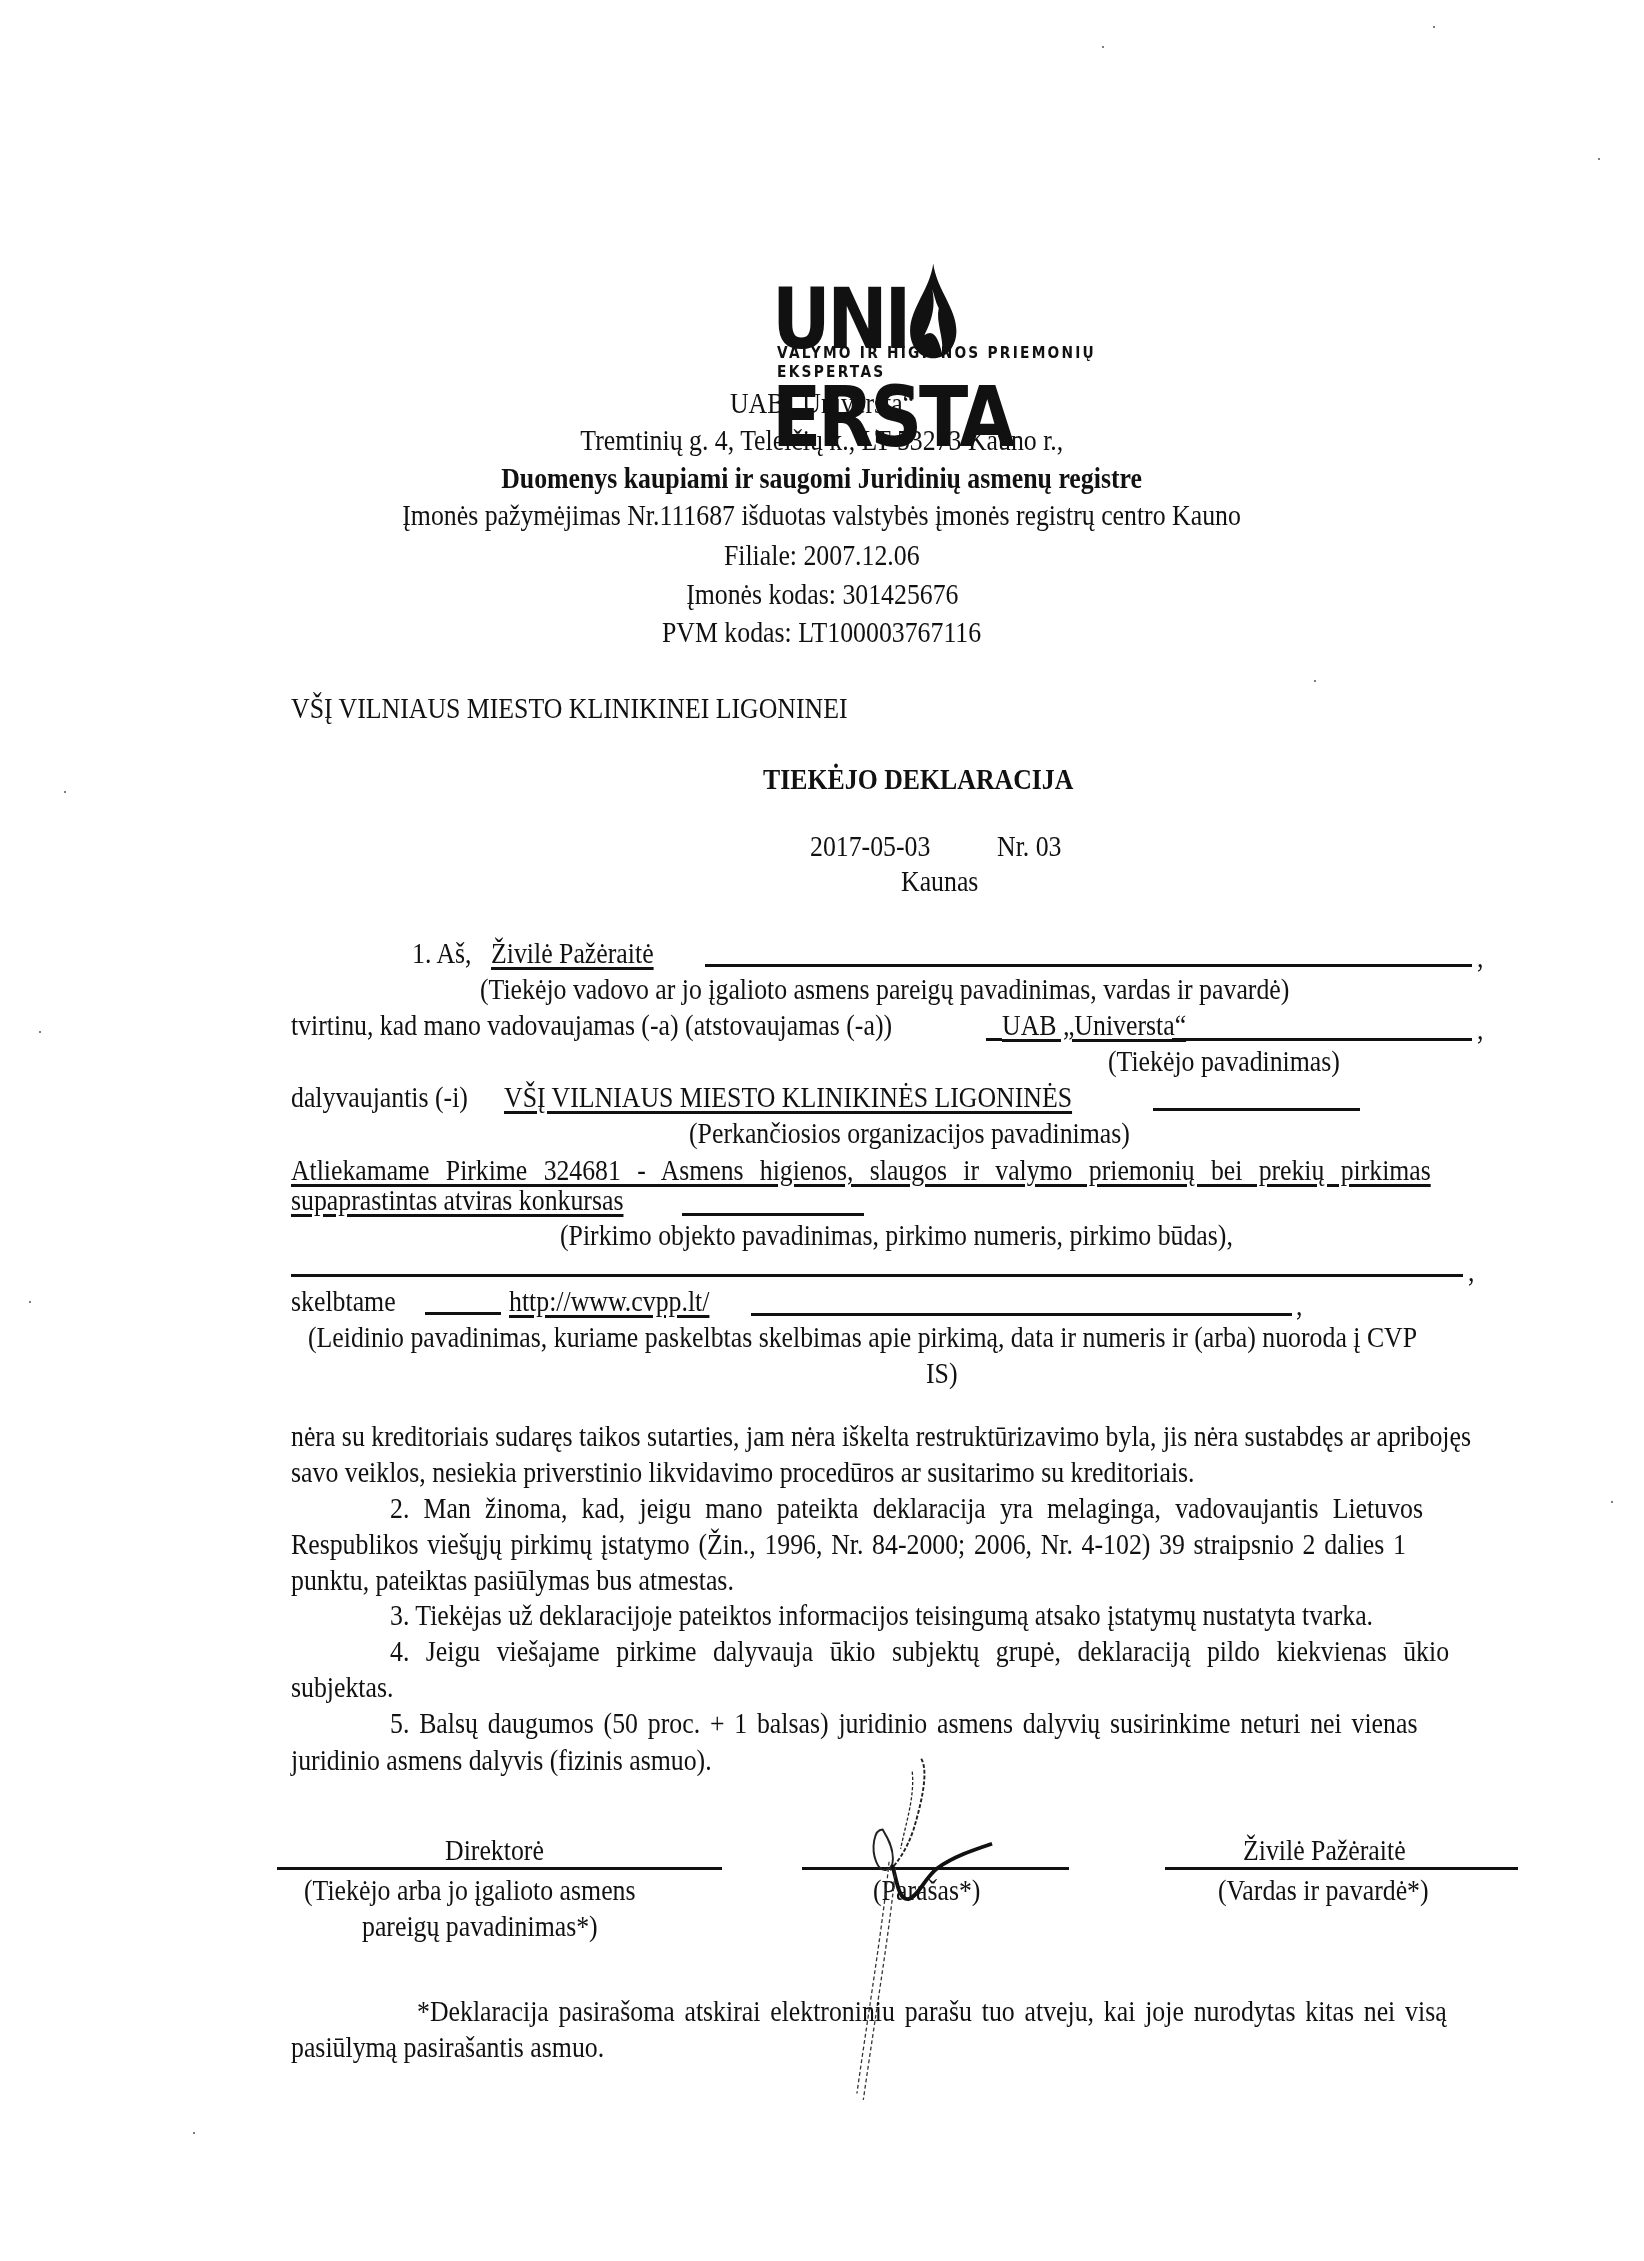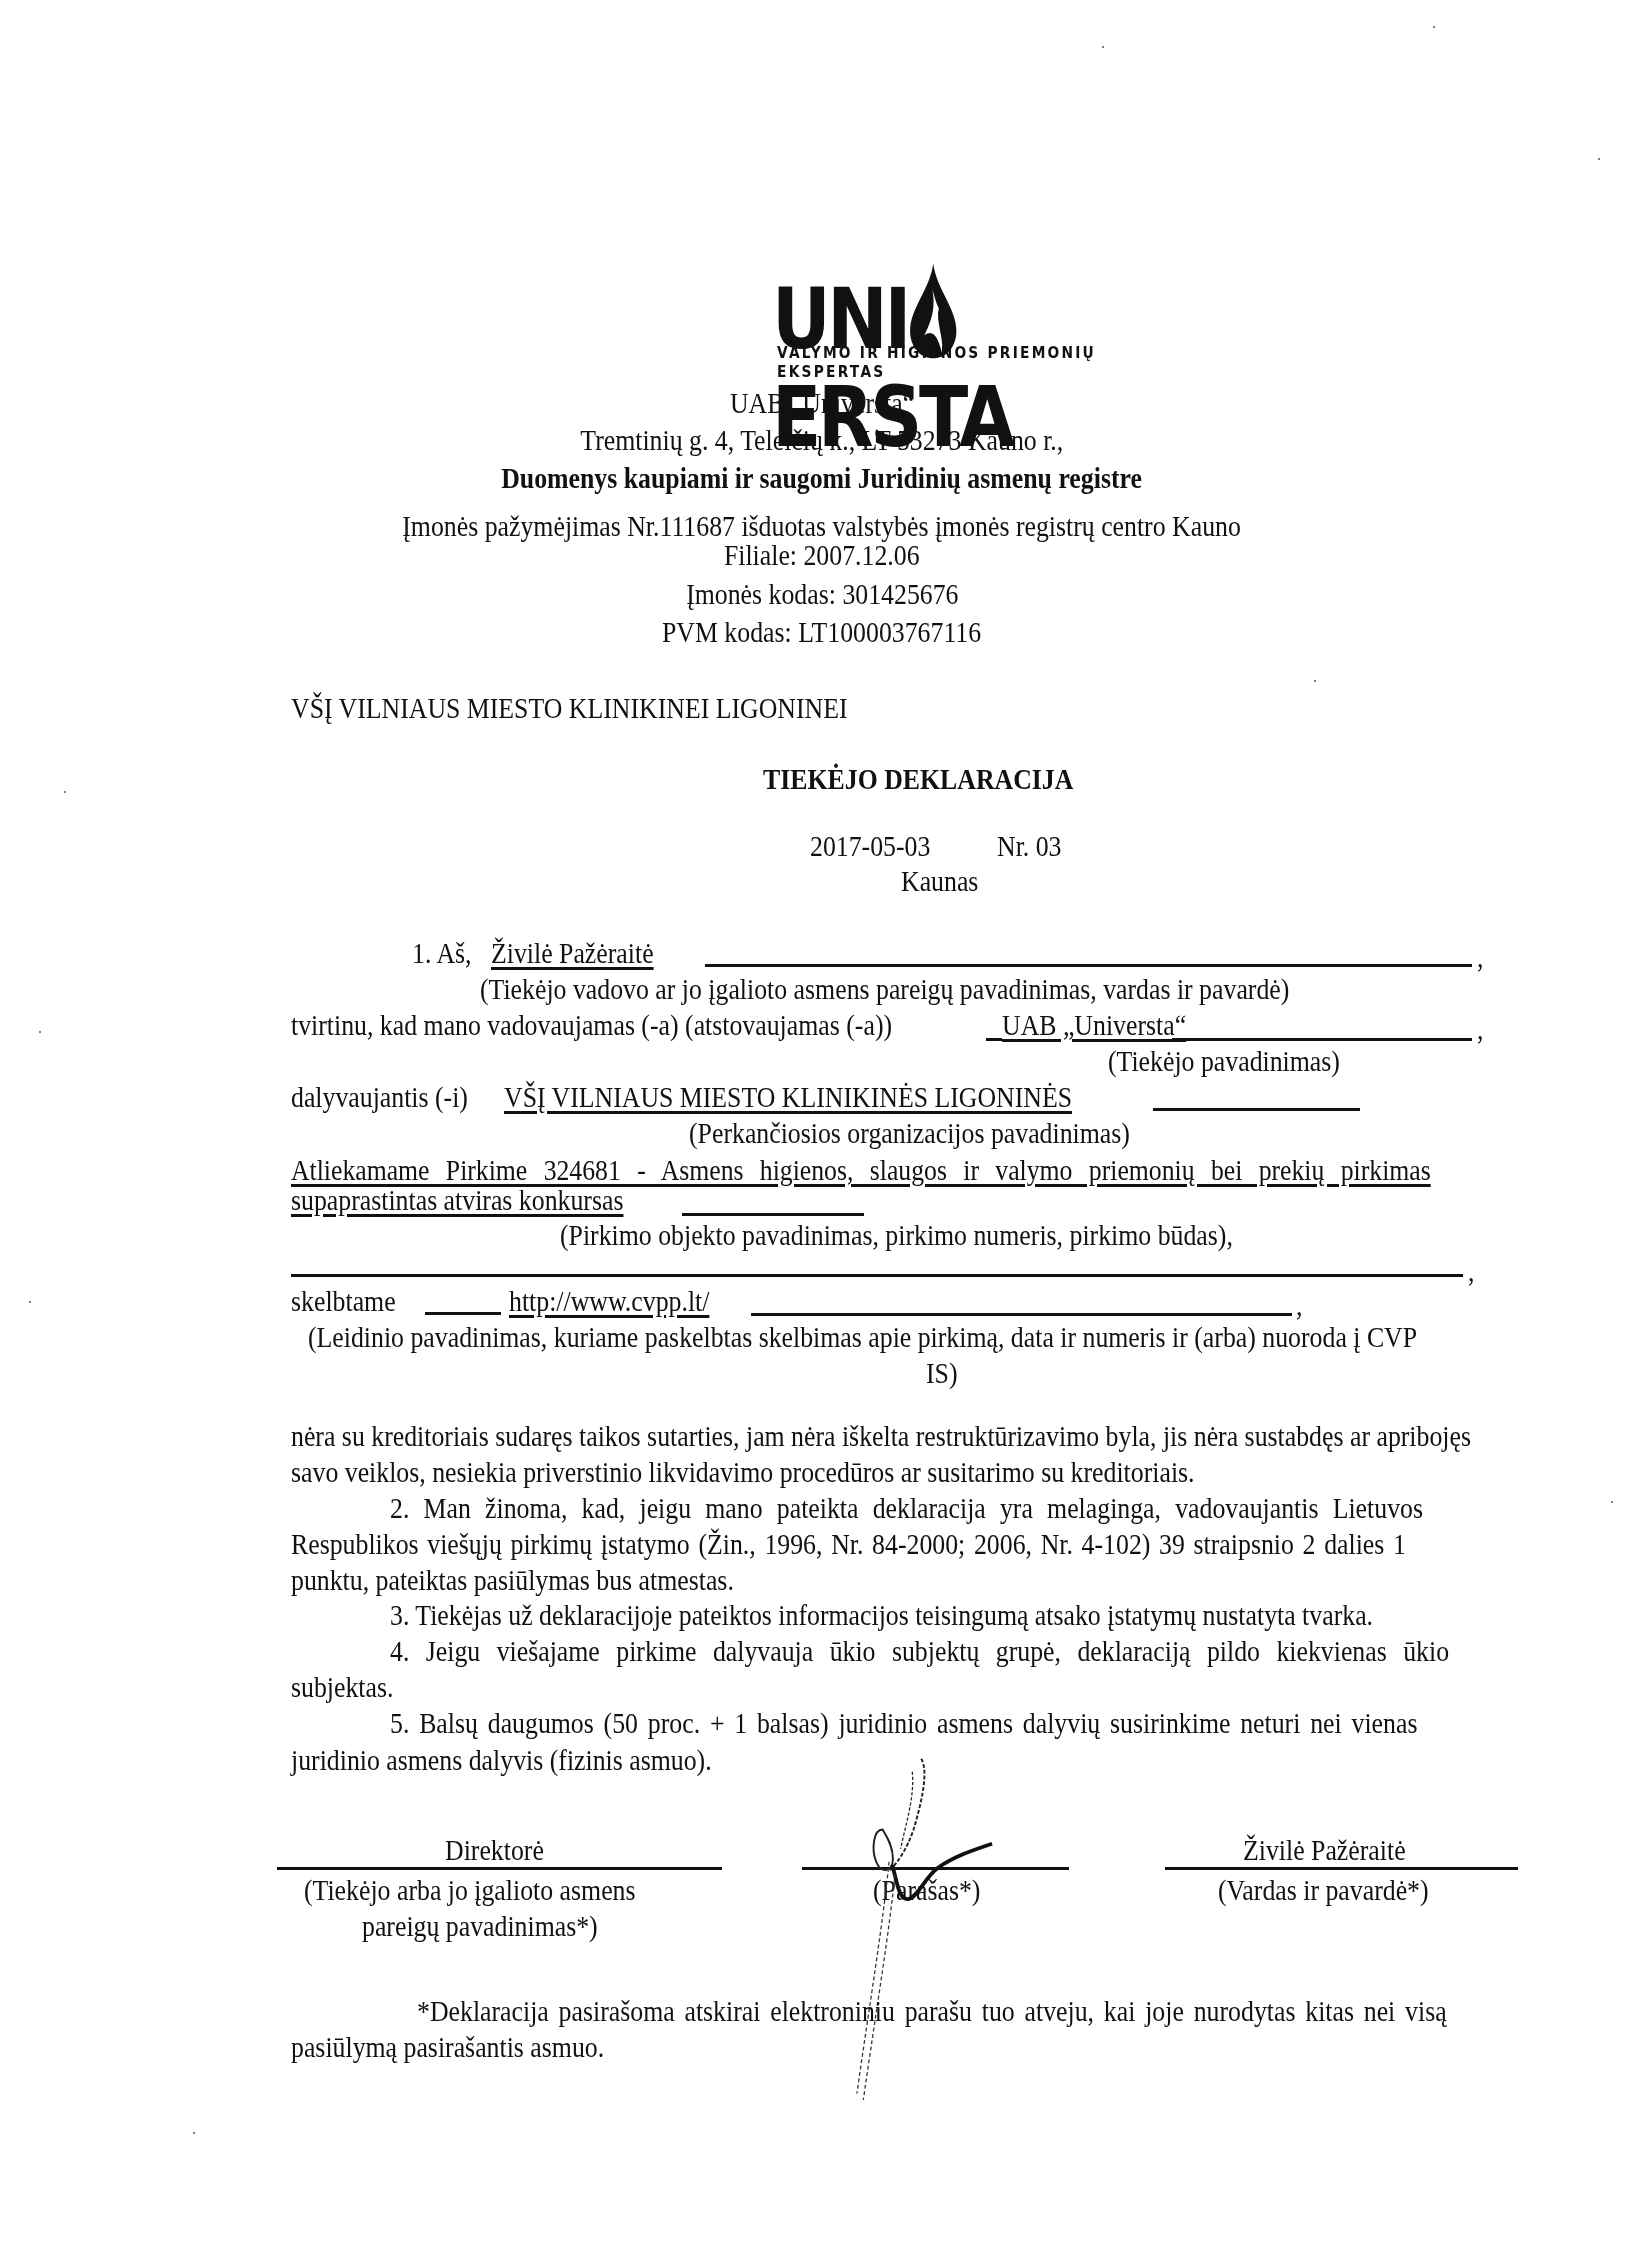--- a/index.html
+++ b/index.html
@@ -30,21 +30,21 @@
           <path d="M46 0 C40 40 4 70 4 105 C4 132 24 148 46 148 C68 148 88 132 88 105 C88 70 52 40 46 0 Z" fill="#111"></path>
           <path d="M44 40 C52 70 40 95 30 112 C48 100 56 120 62 140 C66 118 50 90 56 70 C50 60 48 50 44 40 Z" fill="#fff"></path>
         </svg></span><span>ERSTA</span>
   </div>
   <div class="logo-tag">VALYMO IR HIGIENOS PRIEMONIŲ EKSPERTAS</div>
 </div>
 
 <div class="c" style="top:388px;"><span>UAB „Universta“</span></div>
 <div class="c" style="top:425px;"><span>Tremtinių g. 4, Teleičių k., LT-53273 Kauno r.,</span></div>
 <div class="c" style="top:463px;font-weight:bold;"><span>Duomenys kaupiami ir saugomi Juridinių asmenų registre</span></div>
-<div class="c" style="top:511px;"><span>Įmonės pažymėjimas Nr.111687 išduotas valstybės įmonės registrų centro Kauno</span></div>
+<div class="c" style="top:500px;"><span>Įmonės pažymėjimas Nr.111687 išduotas valstybės įmonės registrų centro Kauno</span></div>
 <div class="c" style="top:540px;"><span>Filiale: 2007.12.06</span></div>
 <div class="c" style="top:579px;text-align:center;"><span>Įmonės kodas: 301425676</span></div>
 <div class="c" style="top:617px;"><span>PVM kodas: LT100003767116</span></div>
 
 <div class="t" style="left:291px;top:693px;">VŠĮ VILNIAUS MIESTO KLINIKINEI LIGONINEI</div>
 
 <div class="t bold" style="left:763px;top:764px;">TIEKĖJO DEKLARACIJA</div>
 <div class="t" style="left:810px;top:831px;">2017-05-03</div>
 <div class="t" style="left:997px;top:831px;">Nr. 03</div>
 <div class="t" style="left:901px;top:866px;">Kaunas</div>

